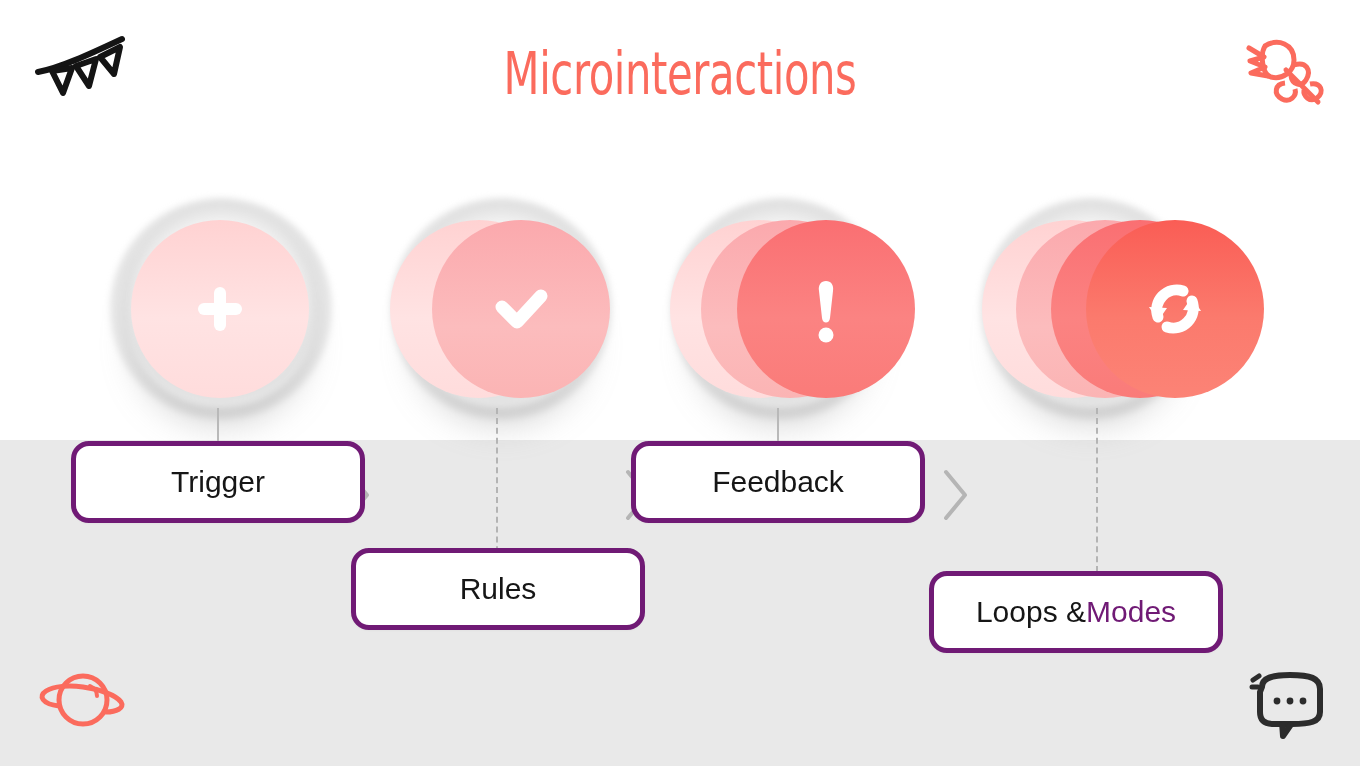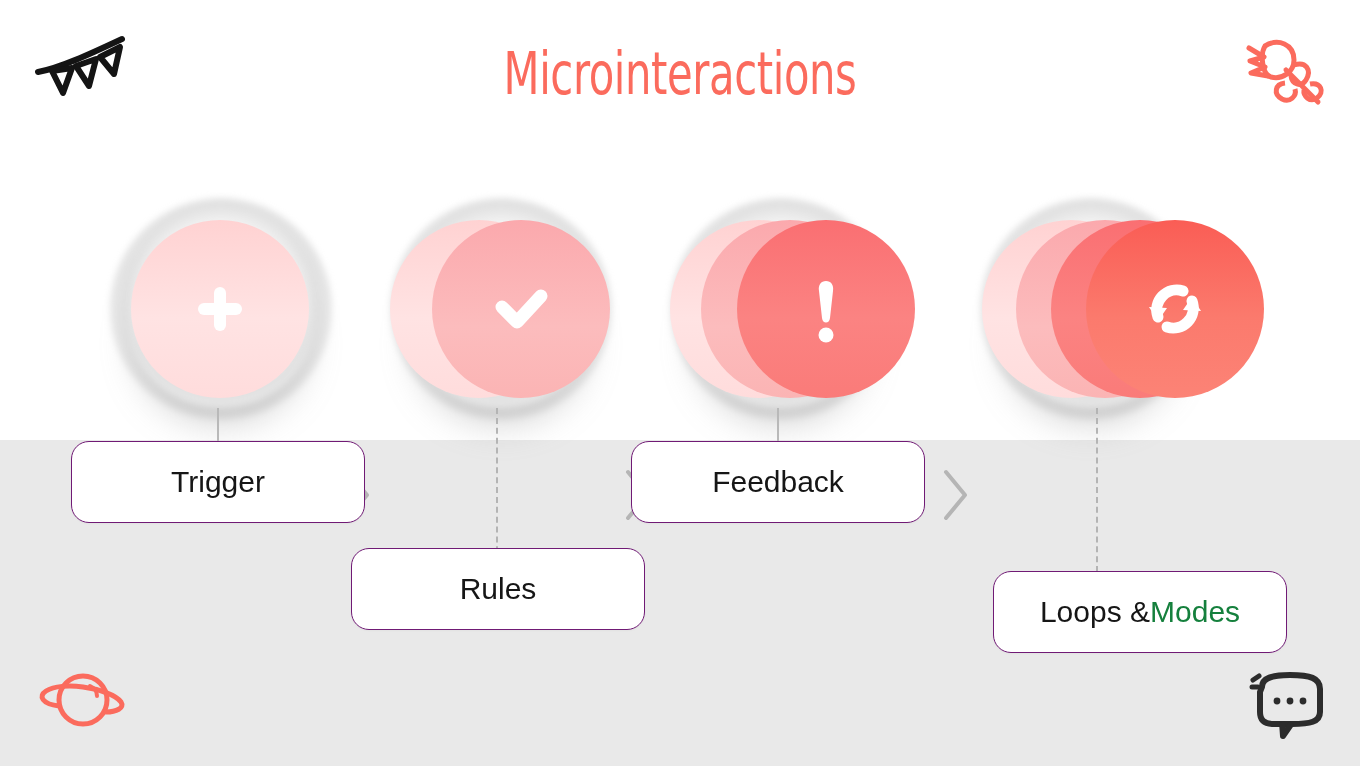--- a/index.html
+++ b/index.html
@@ -109,34 +109,34 @@
   .stem-dash-3 {
     left:1096px; top:408px; height:164px;
     border-left:2px dashed #b4b4b4;
   }
 
   
   .card {
     position:absolute;
     width:294px; height:82px;
     background:#ffffff;
-    border:1px solid #701a75;
+    border:5px solid #701a75;
     border-radius:18px;
     display:flex; align-items:center; justify-content:center;
     font-size:30px;
     color:#161616;
     box-shadow:0 1px 2px rgba(0,0,0,0.03);
     white-space:nowrap;
   }
   .card-0 { left:71px;  top:441px; }
   .card-1 { left:351px; top:548px; }
   .card-2 { left:631px; top:441px; }
-  .card-3 { left:993px; top:571px; }
-
-  .card-accent { color:#15803d; }
+  .card-3 { left:929px; top:571px; }
+
+  .card-accent { color:#701a75; }
   .card-label  { display:inline; }
 </style>
 </head>
 <body>
 
 <div class="bg-top"></div>
 <div class="bg-bottom"></div>
 
 <div class="title">Microinteractions</div>
 

